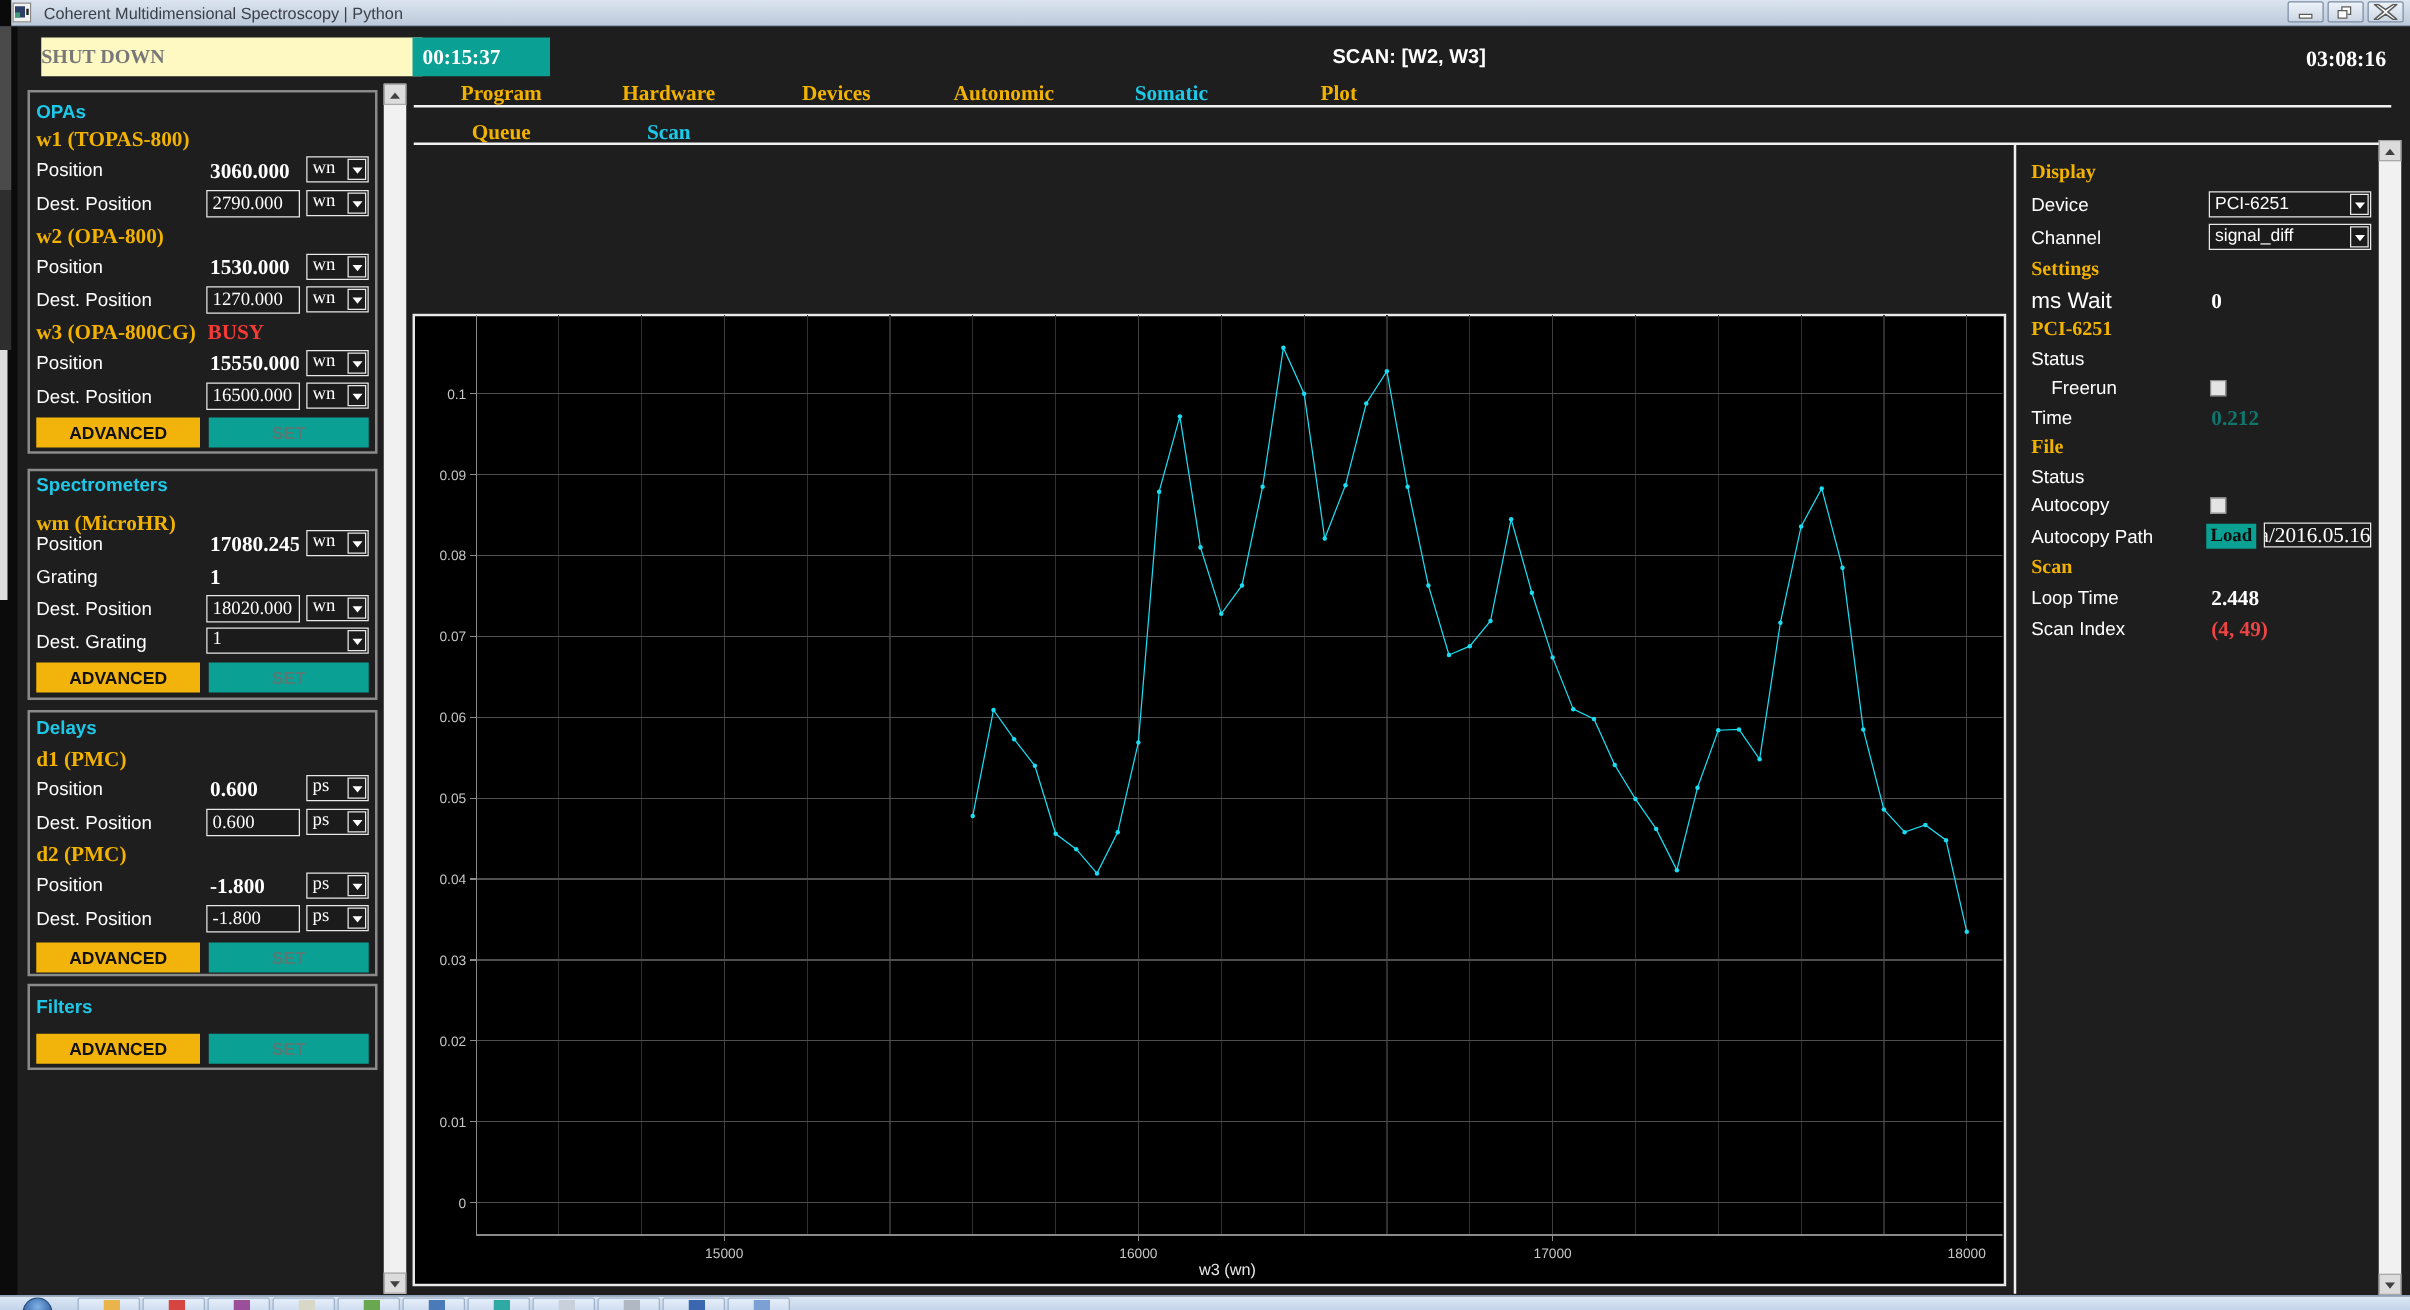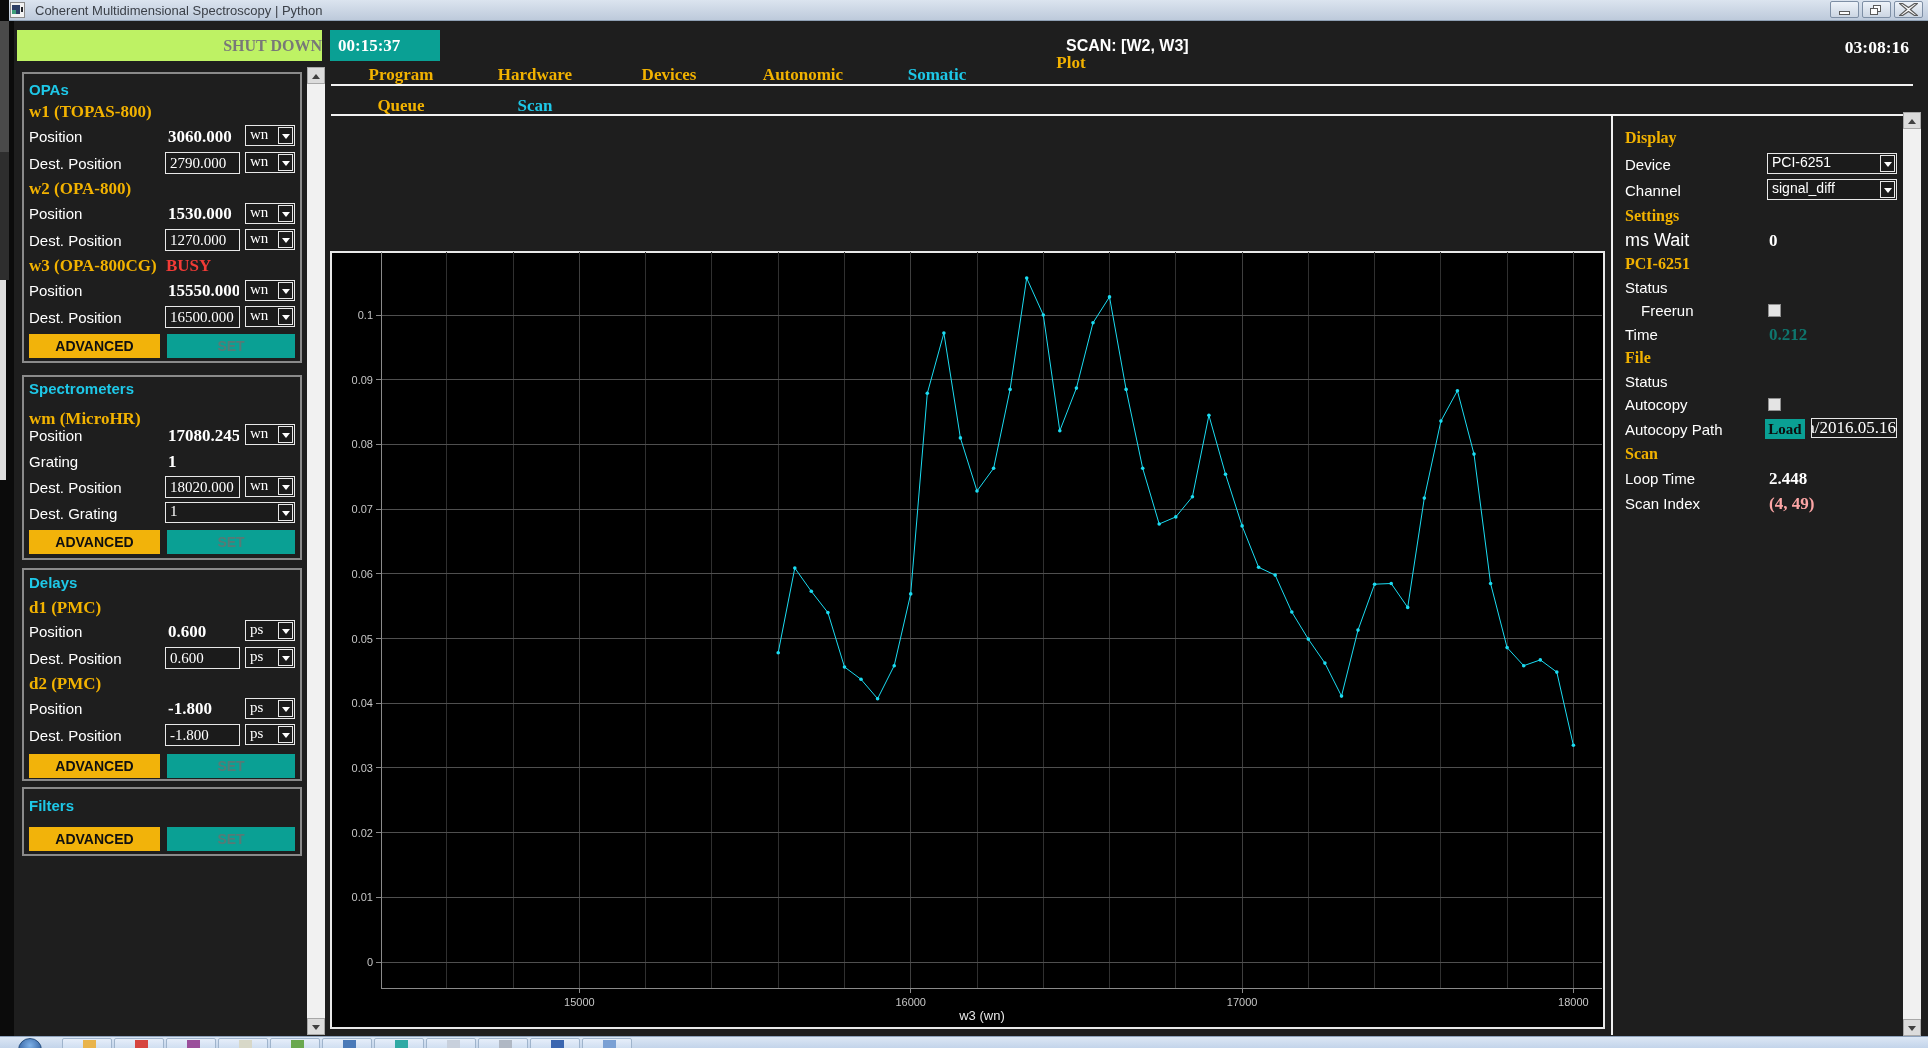--- a/index.html
+++ b/index.html
@@ -18,30 +18,30 @@
 <div style="position:absolute;left:35px;top:3.0px;height:16px;line-height:16px;font-family:'Liberation Sans', sans-serif;font-size:13px;color:#3b4048;white-space:nowrap;">Coherent Multidimensional Spectroscopy | Python</div>
 <div style="position:absolute;left:1830px;top:1px;width:29px;height:17px;background:linear-gradient(#eef3f9,#ccd6e3);border:1px solid #7e8fa5;border-radius:2px;box-sizing:border-box;"></div>
 <div style="position:absolute;left:1862px;top:1px;width:29px;height:17px;background:linear-gradient(#eef3f9,#ccd6e3);border:1px solid #7e8fa5;border-radius:2px;box-sizing:border-box;"></div>
 <div style="position:absolute;left:1894px;top:1px;width:29px;height:17px;background:linear-gradient(#eef3f9,#ccd6e3);border:1px solid #7e8fa5;border-radius:2px;box-sizing:border-box;"></div>
 <div style="position:absolute;left:1839px;top:11px;width:11px;height:4px;background:#fdfdfd;border:1px solid #5a5a5a;box-sizing:border-box;"></div>
 <div style="position:absolute;left:1873px;top:5px;width:8px;height:7px;background:#fdfdfd;border:1px solid #5a5a5a;box-sizing:border-box;"></div>
 <div style="position:absolute;left:1870px;top:8px;width:8px;height:7px;background:#fdfdfd;border:1px solid #5a5a5a;box-sizing:border-box;"></div>
 <svg style="position:absolute;left:1899px;top:3px;" width="19" height="13" viewBox="0 0 19 13">
       <path d="M3.5 0.5 L9.5 4.6 L15.5 0.5 L18.5 0.5 L11.3 6.5 L18.5 12.5 L15.5 12.5 L9.5 8.4 L3.5 12.5 L0.5 12.5 L7.7 6.5 L0.5 0.5 Z" fill="#fdfdfd" stroke="#5a5a5a" stroke-width="1.2"></path>
     </svg>
-<div style="position:absolute;left:17px;top:30px;width:305px;height:31px;background:#bef264;color:#787878;font-family:'Liberation Serif', serif;font-weight:bold;font-size:16px;text-align:right;line-height:31px;">SHUT DOWN</div>
+<div style="position:absolute;left:33px;top:30px;width:305px;height:31px;background:#fef9c3;color:#787878;font-family:'Liberation Serif', serif;font-weight:bold;font-size:16px;text-align:left;line-height:31px;">SHUT DOWN</div>
 <div style="position:absolute;left:330px;top:30px;width:110px;height:31px;background:#0aa094;color:#fff;font-family:'Liberation Serif', serif;font-weight:bold;font-size:17px;line-height:31px;padding-left:8px;box-sizing:border-box;">00:15:37</div>
 <div style="position:absolute;left:1066px;top:37.0px;height:18px;line-height:18px;font-family:'Liberation Sans', sans-serif;font-size:16px;color:#fff;white-space:nowrap;font-weight:bold;">SCAN: [W2, W3]</div>
 <div style="position:absolute;left:1715px;top:38.0px;height:18px;line-height:18px;font-family:'Liberation Serif', serif;font-size:17.5px;color:#fff;white-space:nowrap;font-weight:bold;width:194px;text-align:right;">03:08:16</div>
 <div style="position:absolute;left:334px;top:66px;width:134px;height:17px;text-align:center;line-height:17px;font-family:'Liberation Serif', serif;font-weight:bold;font-size:17px;color:#f2b200;">Program</div>
 <div style="position:absolute;left:468px;top:66px;width:134px;height:17px;text-align:center;line-height:17px;font-family:'Liberation Serif', serif;font-weight:bold;font-size:17px;color:#f2b200;">Hardware</div>
 <div style="position:absolute;left:602px;top:66px;width:134px;height:17px;text-align:center;line-height:17px;font-family:'Liberation Serif', serif;font-weight:bold;font-size:17px;color:#f2b200;">Devices</div>
 <div style="position:absolute;left:736px;top:66px;width:134px;height:17px;text-align:center;line-height:17px;font-family:'Liberation Serif', serif;font-weight:bold;font-size:17px;color:#f2b200;">Autonomic</div>
 <div style="position:absolute;left:870px;top:66px;width:134px;height:17px;text-align:center;line-height:17px;font-family:'Liberation Serif', serif;font-weight:bold;font-size:17px;color:#1ec8e8;">Somatic</div>
-<div style="position:absolute;left:1004px;top:54px;width:134px;height:17px;text-align:center;line-height:17px;font-family:'Liberation Serif', serif;font-weight:bold;font-size:17px;color:#f2b200;">Plot</div>
+<div style="position:absolute;left:1004px;top:66px;width:134px;height:17px;text-align:center;line-height:17px;font-family:'Liberation Serif', serif;font-weight:bold;font-size:17px;color:#f2b200;">Plot</div>
 <div style="position:absolute;left:331px;top:84px;width:1582px;height:2px;background:#f2f2f2;"></div>
 <div style="position:absolute;left:334px;top:97px;width:134px;height:17px;text-align:center;line-height:17px;font-family:'Liberation Serif', serif;font-weight:bold;font-size:17px;color:#f2b200;">Queue</div>
 <div style="position:absolute;left:468px;top:97px;width:134px;height:17px;text-align:center;line-height:17px;font-family:'Liberation Serif', serif;font-weight:bold;font-size:17px;color:#1ec8e8;">Scan</div>
 <div style="position:absolute;left:331px;top:114px;width:1582px;height:2px;background:#f2f2f2;"></div>
 <div style="position:absolute;left:22px;top:72px;width:280px;height:291px;border:2px solid #8a8a8a;box-sizing:border-box;"></div>
 <div style="position:absolute;left:29px;top:79.5px;height:19px;line-height:19px;font-family:'Liberation Sans', sans-serif;font-size:15px;color:#1ec8e8;white-space:nowrap;font-weight:bold;">OPAs</div>
 <div style="position:absolute;left:29px;top:100.5px;height:21px;line-height:21px;font-family:'Liberation Serif', serif;font-size:17px;color:#f2b200;white-space:nowrap;font-weight:bold;">w1 (TOPAS-800)</div>
 <div style="position:absolute;left:29px;top:126.5px;height:19px;line-height:19px;font-family:'Liberation Sans', sans-serif;font-size:15px;color:#ffffff;white-space:nowrap;">Position</div>
 <div style="position:absolute;left:168px;top:125.5px;height:21px;line-height:21px;font-family:'Liberation Serif', serif;font-size:17px;color:#ffffff;white-space:nowrap;font-weight:bold;">3060.000</div>
 <div style="position:absolute;left:245px;top:125px;width:50px;height:21px;border:1px solid #e8e8e8;box-sizing:border-box;background:#1b1b1b;">
@@ -328,21 +328,21 @@
 <div style="position:absolute;left:1625px;top:371.5px;height:19px;line-height:19px;font-family:'Liberation Sans', sans-serif;font-size:15px;color:#ffffff;white-space:nowrap;">Status</div>
 <div style="position:absolute;left:1625px;top:394.5px;height:19px;line-height:19px;font-family:'Liberation Sans', sans-serif;font-size:15px;color:#ffffff;white-space:nowrap;">Autocopy</div>
 <div style="position:absolute;left:1768px;top:398px;width:13px;height:13px;background:#e4e4e4;border:1px solid #8f8f8f;box-sizing:border-box;"></div>
 <div style="position:absolute;left:1625px;top:419.5px;height:19px;line-height:19px;font-family:'Liberation Sans', sans-serif;font-size:15px;color:#ffffff;white-space:nowrap;">Autocopy Path</div>
 <div style="position:absolute;left:1765px;top:419px;width:40px;height:20px;background:#0aa094;color:#0d0d0d;font-family:'Liberation Serif', serif;font-weight:bold;font-size:15px;text-align:center;line-height:20px;">Load</div>
 <div style="position:absolute;left:1811px;top:418px;width:86px;height:20px;border:1px solid #e8e8e8;box-sizing:border-box;background:#1b1b1b;line-height:18px;font-family:'Liberation Serif', serif;font-size:17px;color:#fff;overflow:hidden;white-space:nowrap;direction:rtl;">‪data/2016.05.16‬</div>
 <div style="position:absolute;left:1625px;top:444.0px;height:20px;line-height:20px;font-family:'Liberation Serif', serif;font-size:16px;color:#f2b200;white-space:nowrap;font-weight:bold;">Scan</div>
 <div style="position:absolute;left:1625px;top:468.5px;height:19px;line-height:19px;font-family:'Liberation Sans', sans-serif;font-size:15px;color:#ffffff;white-space:nowrap;">Loop Time</div>
 <div style="position:absolute;left:1769px;top:467.5px;height:21px;line-height:21px;font-family:'Liberation Serif', serif;font-size:17px;color:#ffffff;white-space:nowrap;font-weight:bold;">2.448</div>
 <div style="position:absolute;left:1625px;top:493.5px;height:19px;line-height:19px;font-family:'Liberation Sans', sans-serif;font-size:15px;color:#ffffff;white-space:nowrap;">Scan Index</div>
-<div style="position:absolute;left:1769px;top:492.5px;height:21px;line-height:21px;font-family:'Liberation Serif', serif;font-size:17px;color:#fca5a5;white-space:nowrap;font-weight:bold;">(4, 49)</div>
+<div style="position:absolute;left:1769px;top:492.5px;height:21px;line-height:21px;font-family:'Liberation Serif', serif;font-size:17px;color:#ef4444;white-space:nowrap;font-weight:bold;">(4, 49)</div>
 <div style="position:absolute;left:0;top:1036px;width:1928px;height:12px;background:linear-gradient(#dce7f5,#c3d4ea);border-top:1px solid #8ea2bc;box-sizing:border-box;"></div>
 <div style="position:absolute;left:18px;top:1038px;width:24px;height:24px;border-radius:50%;background:radial-gradient(circle at 50% 30%,#7fb2e8,#2f5d9e 70%);border:1px solid #27507e;box-sizing:border-box;"></div>
 <div style="position:absolute;left:62px;top:1038px;width:50px;height:12px;background:linear-gradient(#e6eefa,#cdddf0);border:1px solid #9fb4cc;box-sizing:border-box;border-radius:2px 2px 0 0;"></div>
 <div style="position:absolute;left:83px;top:1040px;width:13px;height:8px;background:#e9b44c;"></div>
 <div style="position:absolute;left:114px;top:1038px;width:50px;height:12px;background:linear-gradient(#e6eefa,#cdddf0);border:1px solid #9fb4cc;box-sizing:border-box;border-radius:2px 2px 0 0;"></div>
 <div style="position:absolute;left:135px;top:1040px;width:13px;height:8px;background:#d6453f;"></div>
 <div style="position:absolute;left:166px;top:1038px;width:50px;height:12px;background:linear-gradient(#e6eefa,#cdddf0);border:1px solid #9fb4cc;box-sizing:border-box;border-radius:2px 2px 0 0;"></div>
 <div style="position:absolute;left:187px;top:1040px;width:13px;height:8px;background:#9b4f9b;"></div>
 <div style="position:absolute;left:218px;top:1038px;width:50px;height:12px;background:linear-gradient(#e6eefa,#cdddf0);border:1px solid #9fb4cc;box-sizing:border-box;border-radius:2px 2px 0 0;"></div>
 <div style="position:absolute;left:239px;top:1040px;width:13px;height:8px;background:#d8d8c8;"></div>

